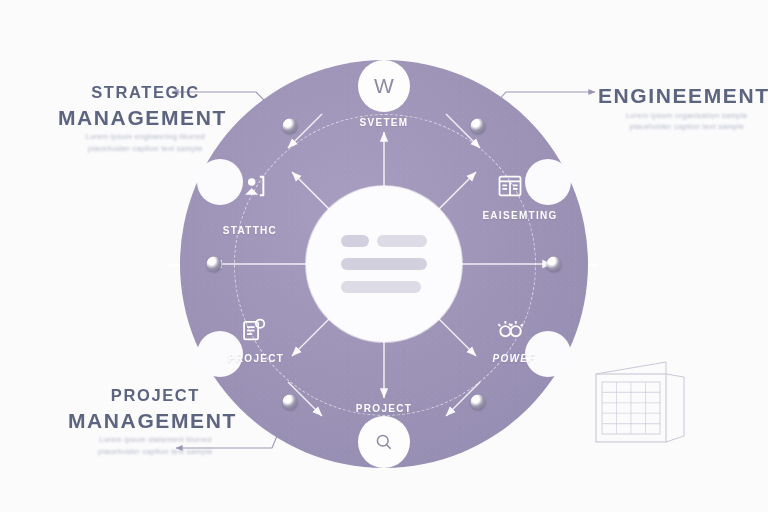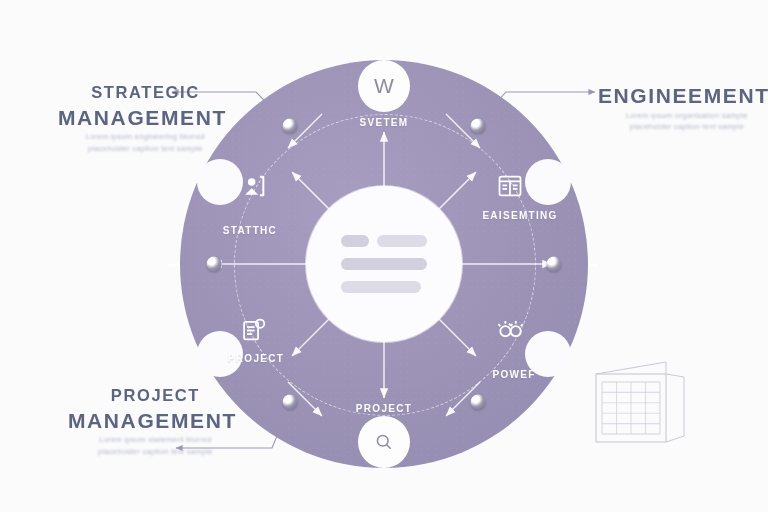--- a/index.html
+++ b/index.html
@@ -283,21 +283,21 @@
     <div class="nodelabel" style="left:76px;top:298px;">PROJECT</div>
 
     <div class="nodeicon" style="left:330px;top:272px;">
       <svg width="30" height="28" viewBox="0 0 26 24" fill="none" stroke="#ffffff" stroke-width="1.6">
         <circle cx="9" cy="13" r="4.4"></circle>
         <circle cx="18" cy="13" r="4.4"></circle>
         <path d="M9 6.6 L9 4.2 M4.6 8.6 L2.9 6.9 M13.4 8.6 L15.1 6.9"></path>
         <path d="M18 6.6 L18 4.2 M22.4 8.6 L24.1 6.9 M13.8 8.2 L12.1 6.5"></path>
       </svg>
     </div>
-    <div class="nodelabel" style="left:334px;top:314px;">POWEF</div>
+    <div class="nodelabel" style="left:334px;top:298px;font-style:italic;">POWEF</div>
   </div>
 
   <svg class="sheet" width="110" height="95" viewBox="0 0 110 95" fill="none" stroke="#c9c8d8" stroke-width="1.1">
     <path d="M8 14 L78 2 L78 14" stroke-width="1"></path>
     <path d="M78 14 L96 17 L96 76 L78 82" stroke-width="1"></path>
     <rect x="8" y="14" width="70" height="68"></rect>
     <rect x="14" y="22" width="58" height="52" stroke-opacity=".75"></rect>
     <g stroke-opacity=".6">
       <line x1="14" y1="32.4" x2="72" y2="32.4"></line>
       <line x1="14" y1="42.8" x2="72" y2="42.8"></line>

